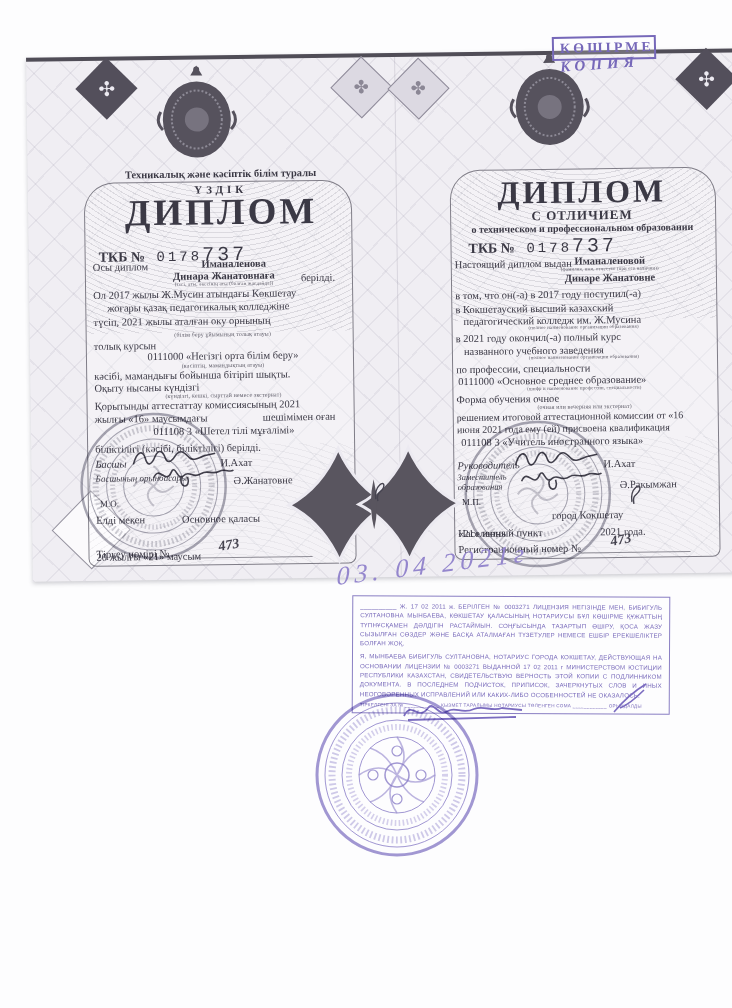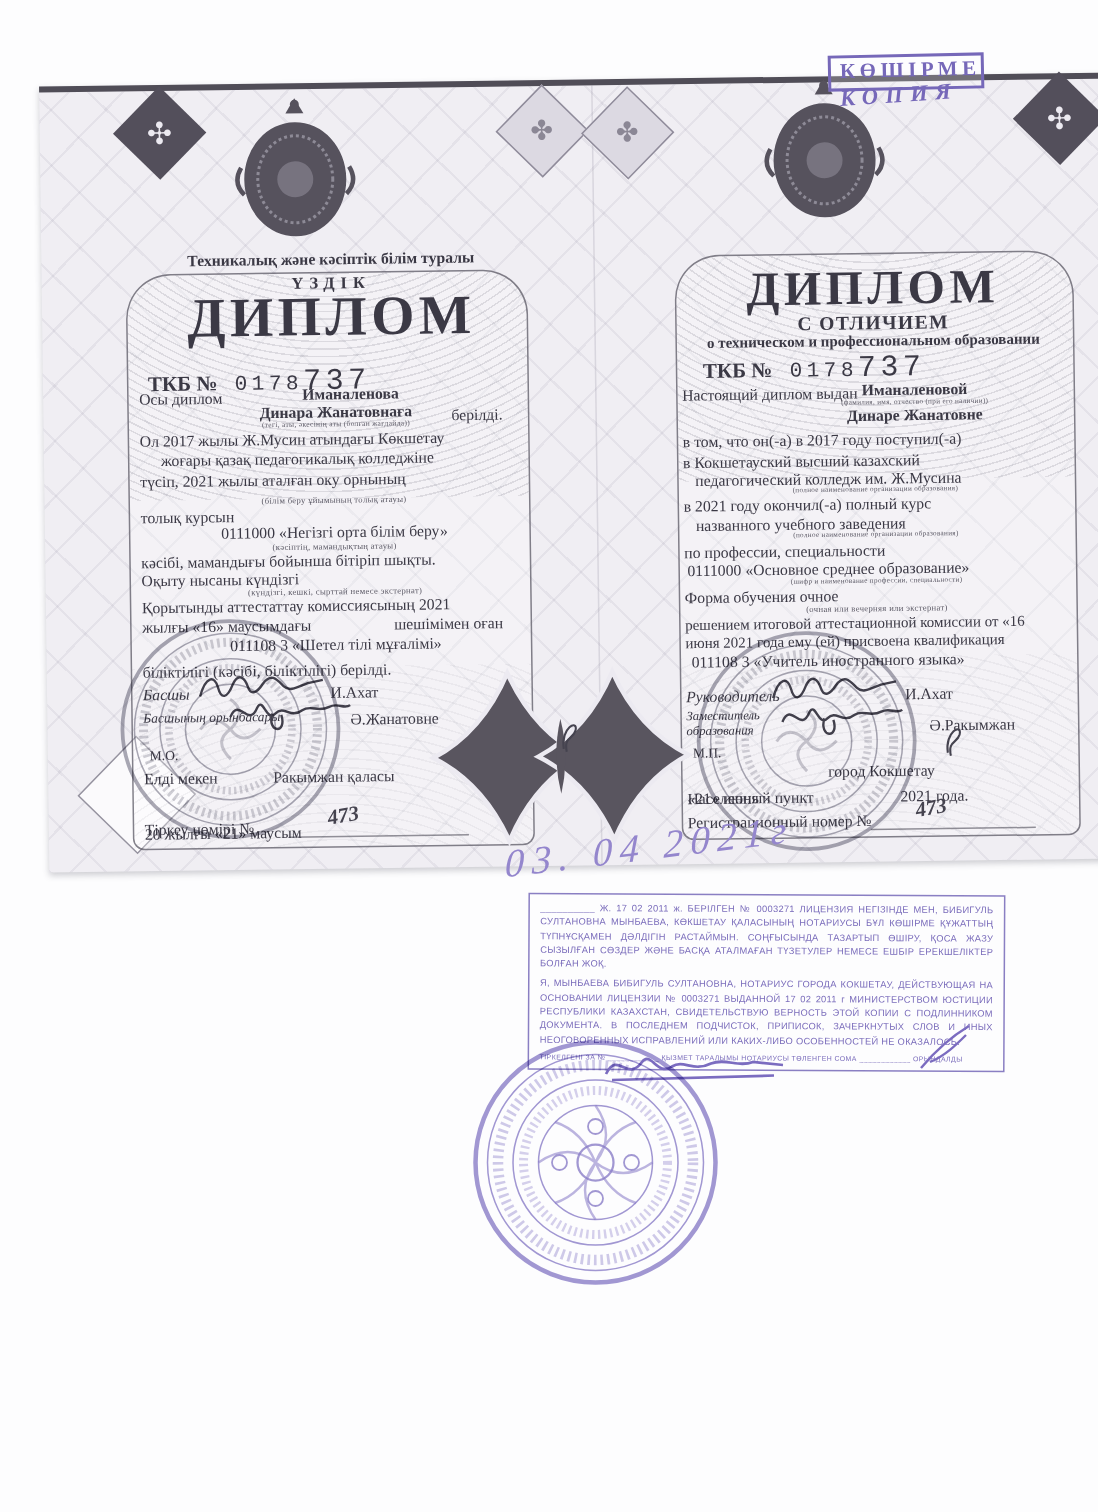--- a/index.html
+++ b/index.html
@@ -121,21 +121,21 @@
     <path d="M2 18 C6 4 12 4 14 12 C16 20 20 20 24 10 C28 2 32 6 34 12 C36 18 40 16 44 10 C50 2 54 8 58 12 C62 16 68 12 74 10 L84 8" stroke="#413f4b" fill="none" stroke-width="1.6"></path>
   </svg>
   <div class="ln" style="left:189px;top:398px;">И.Ахат</div>
   <div class="ln" style="left:64px;top:414px;font-style:italic;font-size:9px;">Басшының орынбасары</div>
   <svg class="abs" style="left:118px;top:402px;" width="86" height="30" viewBox="0 0 86 30">
     <path d="M4 16 C10 2 16 24 22 10 C26 2 28 20 34 14 C40 8 44 18 52 12 C58 8 62 14 70 10 C76 7 80 12 84 9 M32 14 C28 27 42 28 38 15" stroke="#413f4b" fill="none" stroke-width="1.6"></path>
   </svg>
   <div class="ln" style="left:202px;top:416px;">Ә.Жанатовне</div>
   <div class="ln" style="left:68px;top:439px;font-size:9px;">М.О.</div>
   <div class="ln" style="left:64px;top:454px;">Елді мекен</div>
-  <div class="ln" style="left:150px;top:454px;">Ракымжан қаласы</div>
+  <div class="ln" style="left:150px;top:454px;">Основное қаласы</div>
   <div class="ln" style="left:64px;top:491px;">20        жылғы  «21»        маусым</div>
   <div class="ln" style="left:64px;top:488px;">Тіркеу нөмірі №</div>
   <span class="abs bl" style="left:160px;top:489px;width:120px;"></span>
   <div class="ln hand" style="left:186px;top:478px;font-size:14px;transform:rotate(-9deg);">473</div>
 
   <svg class="abs stamp" style="left:47px;top:351px;opacity:.75;" width="150" height="150" viewBox="0 0 150 150">
     <g stroke="rgba(82,80,102,.65)" fill="none">
       <circle cx="75" cy="75" r="72" stroke-width="2.5"></circle>
       <circle cx="75" cy="75" r="64" stroke-width="1"></circle>
       <circle cx="75" cy="75" r="58" stroke-width="6" stroke-dasharray="1.8 2.4" opacity=".55"></circle>

